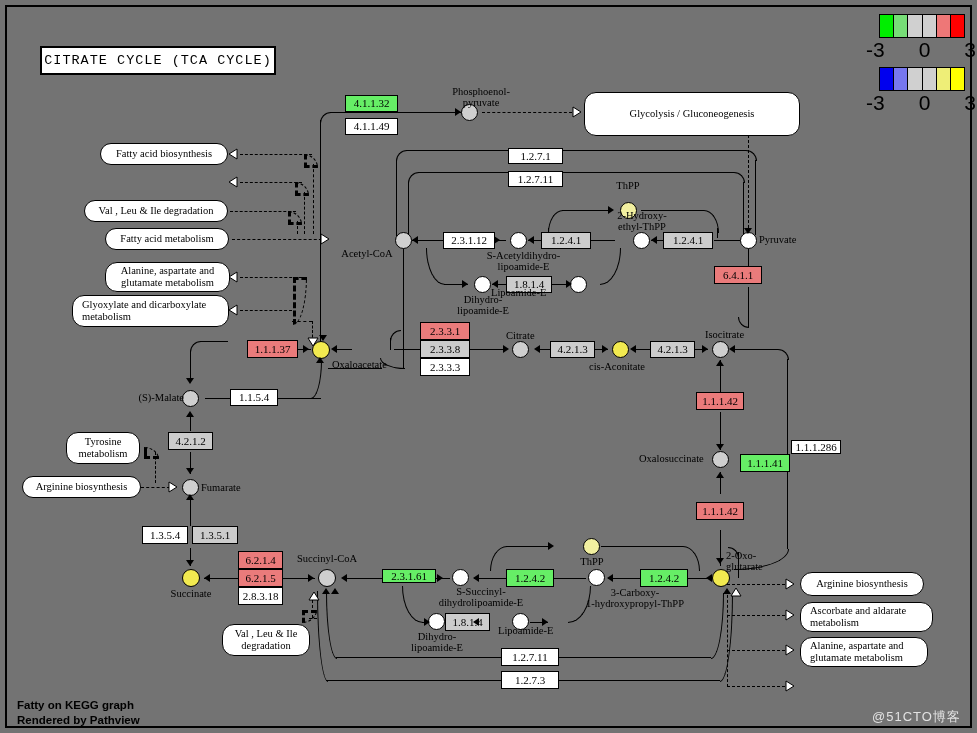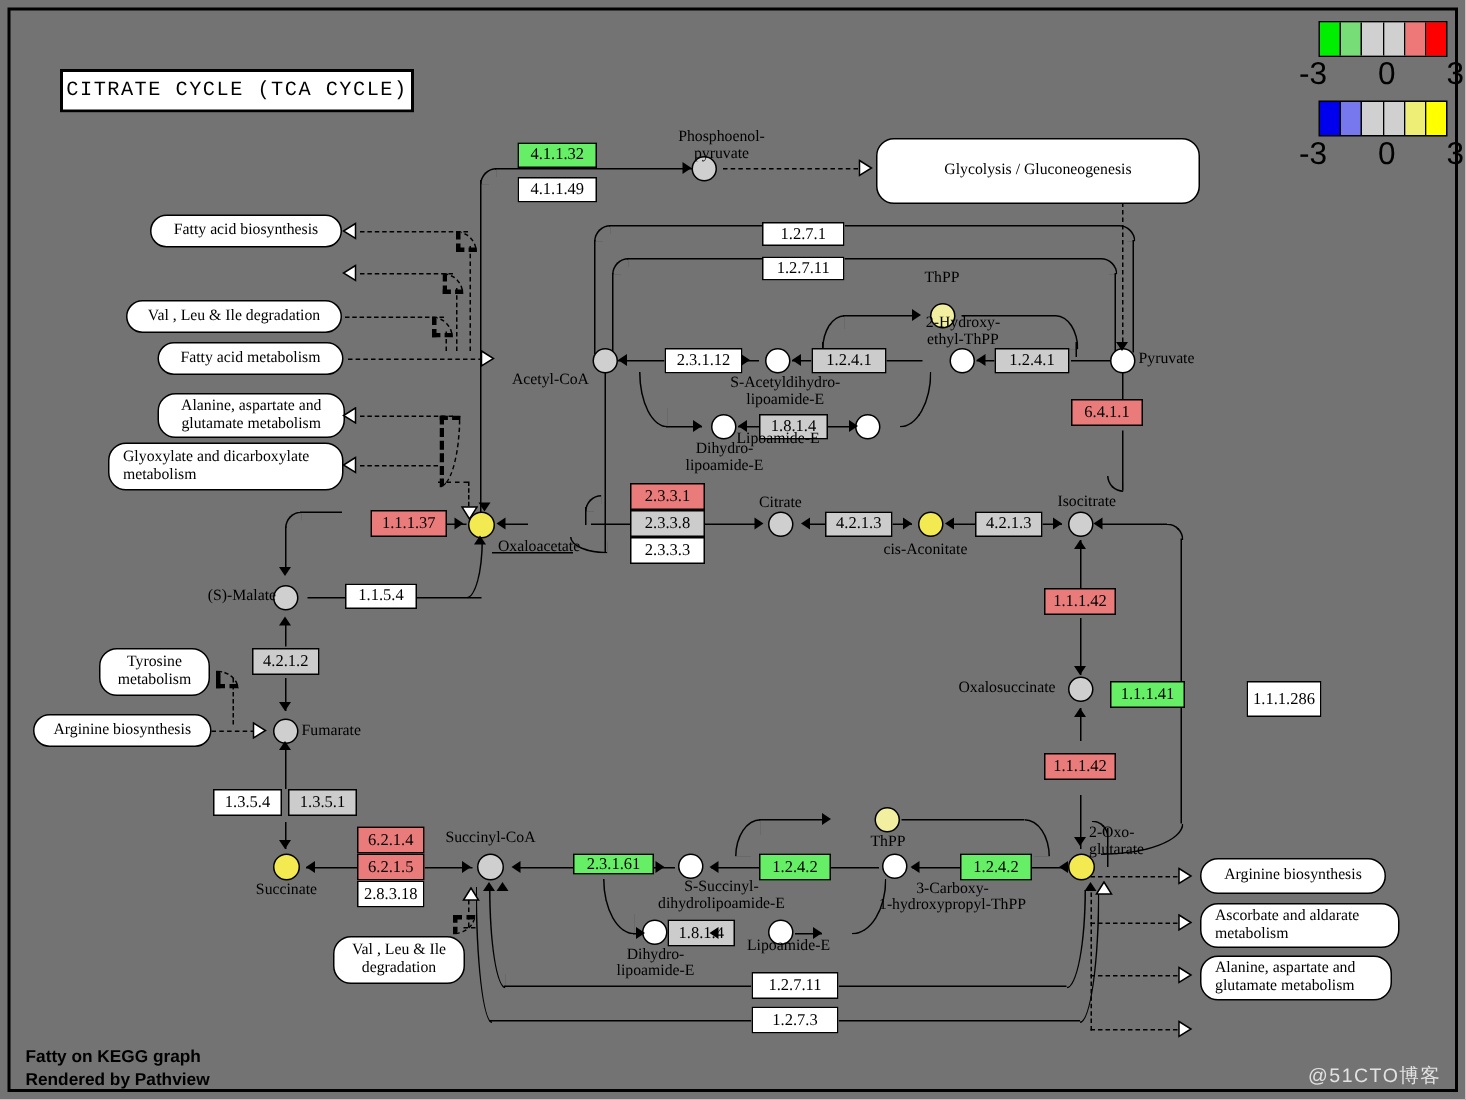--- a/index.html
+++ b/index.html
@@ -398,21 +398,21 @@
   <div class="ec red" style="left:228px;top:340px;width:51px;height:18px;margin-left:19px;">1.1.1.37</div>
   <div class="ec red" style="left:420px;top:322px;width:50px;height:18px;">2.3.3.1</div>
   <div class="ec gray" style="left:420px;top:340px;width:50px;height:18px;">2.3.3.8</div>
   <div class="ec" style="left:420px;top:358px;width:50px;height:18px;">2.3.3.3</div>
   <div class="ec gray" style="left:550px;top:341px;width:45px;height:17px;">4.2.1.3</div>
   <div class="ec gray" style="left:650px;top:341px;width:45px;height:17px;">4.2.1.3</div>
   <div class="ec" style="left:230px;top:389px;width:48px;height:17px;">1.1.5.4</div>
   <div class="ec red" style="left:696px;top:392px;width:48px;height:18px;">1.1.1.42</div>
   <div class="ec red" style="left:696px;top:502px;width:48px;height:18px;">1.1.1.42</div>
   <div class="ec green" style="left:740px;top:454px;width:50px;height:18px;">1.1.1.41</div>
-  <div class="ec" style="left:791px;top:454px;width:50px;height:24px;margin-left:40px;">1.1.1.286</div>
+  <div class="ec" style="left:791px;top:440px;width:50px;height:14px;">1.1.1.286</div>
   <div class="ec gray" style="left:168px;top:432px;width:45px;height:18px;">4.2.1.2</div>
   <div class="ec" style="left:142px;top:526px;width:46px;height:18px;">1.3.5.4</div>
   <div class="ec gray" style="left:192px;top:526px;width:46px;height:18px;">1.3.5.1</div>
   <div class="ec red" style="left:238px;top:551px;width:45px;height:18px;">6.2.1.4</div>
   <div class="ec red" style="left:238px;top:569px;width:45px;height:18px;">6.2.1.5</div>
   <div class="ec" style="left:238px;top:587px;width:45px;height:18px;">2.8.3.18</div>
   <div class="ec green" style="left:382px;top:569px;width:54px;height:14px;">2.3.1.61</div>
   <div class="ec green" style="left:506px;top:569px;width:48px;height:18px;">1.2.4.2</div>
   <div class="ec green" style="left:640px;top:569px;width:48px;height:18px;">1.2.4.2</div>
   <div class="ec gray" style="left:445px;top:613px;width:45px;height:18px;">1.8.1.4</div>

